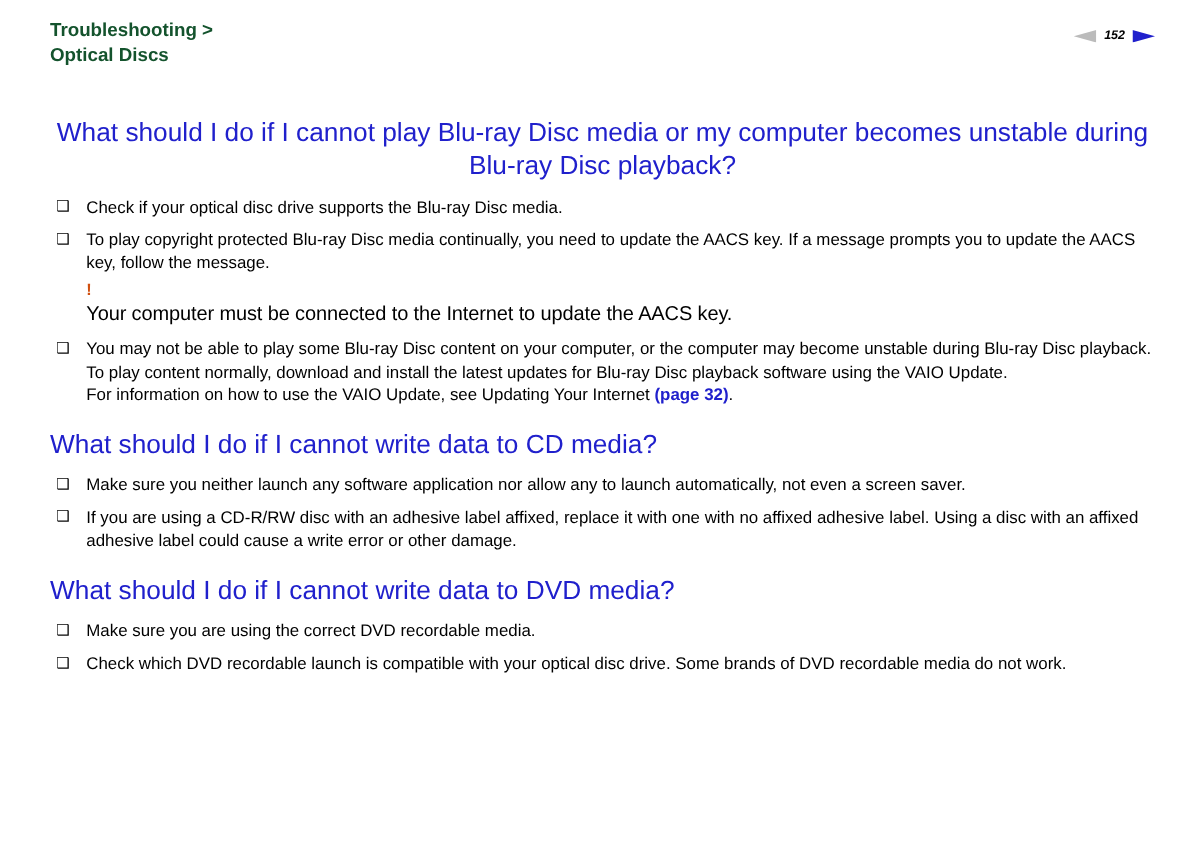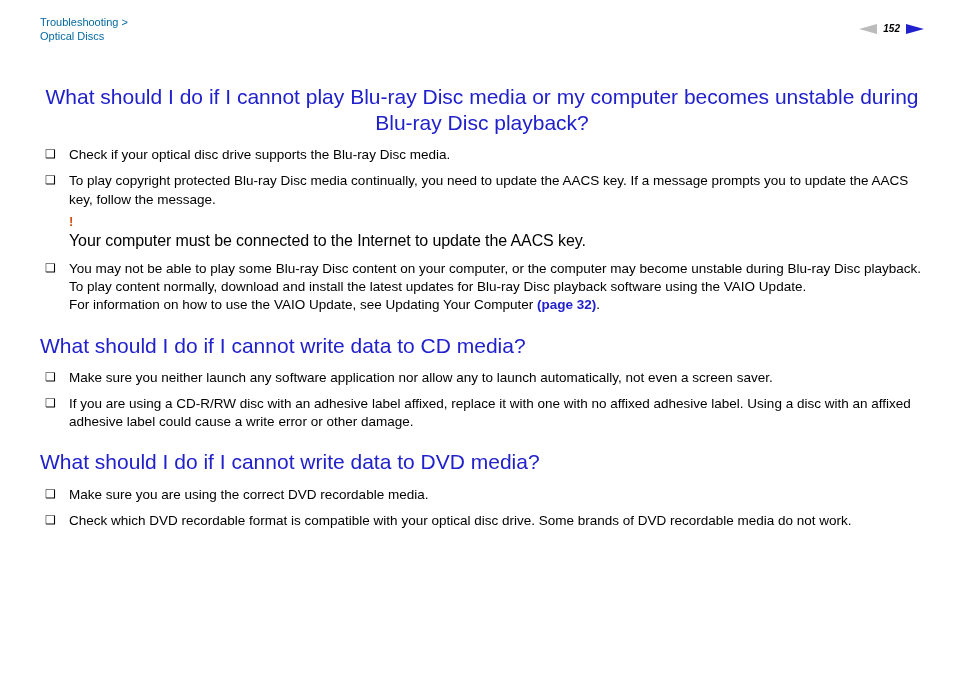--- a/index.html
+++ b/index.html
@@ -12,23 +12,23 @@
     position: relative;
     padding: 0;
   }
   .header {
     display: flex;
     justify-content: space-between;
     align-items: flex-start;
     padding: 15px 30px 8px 40px;
   }
   .breadcrumb {
-    font-size: 11px;
-    font-weight: normal;
-    color: #0369a1;
+    font-size: 15px;
+    font-weight: bold;
+    color: #14532d;
     line-height: 1.3;
   }
   .page-nav {
     display: flex;
     align-items: center;
     gap: 6px;
     margin-top: 8px;
   }
   .page-num {
     font-size: 10px;
@@ -117,37 +117,37 @@
     <li>
       <span>Check if your optical disc drive supports the Blu-ray Disc media.</span>
     </li>
     <li>
       <span>To play copyright protected Blu-ray Disc media continually, you need to update the AACS key. If a message prompts you to update the AACS key, follow the message.</span>
       <span class="note-mark">!</span>
       <span class="note-text">Your computer must be connected to the Internet to update the AACS key.</span>
     </li>
     <li>
       <span>You may not be able to play some Blu-ray Disc content on your computer, or the computer may become unstable during Blu-ray Disc playback. To play content normally, download and install the latest updates for Blu-ray Disc playback software using the </span><span class="bold">VAIO Update</span><span>.</span><br>
-      <span>For information on how to use the </span><span class="bold">VAIO Update</span><span>, see </span><span class="bold">Updating Your Computer </span><span class="link">(page 32)</span><span>.</span>
+      <span>For information on how to use the </span><span class="bold">VAIO Update</span><span>, see </span><span class="bold">Updating Your Internet </span><span class="link">(page 32)</span><span>.</span>
     </li>
   </ul>
 
   <h2>What should I do if I cannot write data to CD media?</h2>
   <ul>
     <li>
       <span>Make sure you neither launch any software application nor allow any to launch automatically, not even a screen saver.</span>
     </li>
     <li>
       <span>If you are using a CD-R/RW disc with an adhesive label affixed, replace it with one with no affixed adhesive label. Using a disc with an affixed adhesive label could cause a write error or other damage.</span>
     </li>
   </ul>
 
   <h2>What should I do if I cannot write data to DVD media?</h2>
   <ul>
     <li>
       <span>Make sure you are using the correct DVD recordable media.</span>
     </li>
     <li>
-      <span>Check which DVD recordable format is compatible with your optical disc drive. Some brands of DVD recordable media do not work.</span>
+      <span>Check which DVD recordable launch is compatible with your optical disc drive. Some brands of DVD recordable media do not work.</span>
     </li>
   </ul>
 
 </div>
 
 </body></html>

